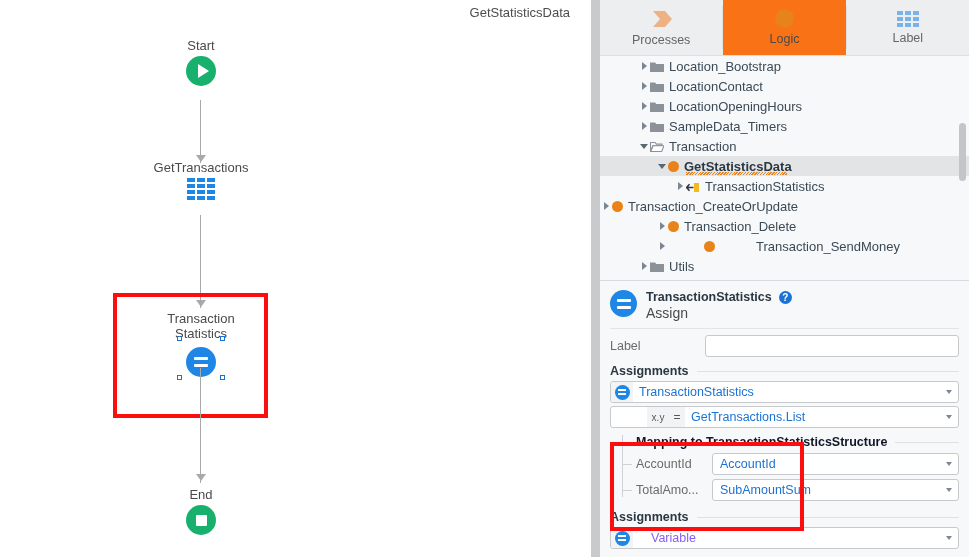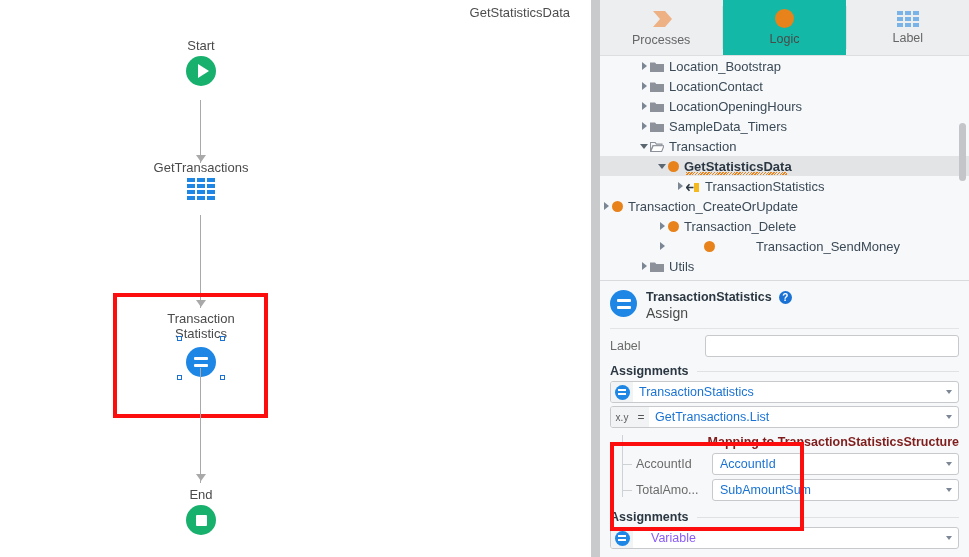--- a/index.html
+++ b/index.html
@@ -45,21 +45,21 @@
   #divider:after{content:"";position:absolute;left:0;top:0;width:3px;height:100%;background:#ffffff;}
 
   
   #right{position:absolute;left:600px;top:0;width:369px;height:445px;background:#f7f8f9;}
 
   
   #tabbar{position:relative;height:55px;background:#eceef0;border-bottom:1px solid #dcdee0;display:flex;}
   .tab{flex:1;display:flex;flex-direction:column;align-items:center;justify-content:center;
        cursor:default;box-sizing:border-box;position:relative;}
   .tab .tlabel{font-size:12.5px;color:#666;margin-top:4px;}
-  .tab.active{background:#14b8a6;}
+  .tab.active{background:#f97316;}
   .tab.active .tlabel{color:#4a4a4a;}
   .tab-sep{width:1px;background:#dcdee0;margin:6px 0;}
   .chev{width:20px;height:20px;position:relative;}
   .chev svg{display:block;}
   .dot-orange{width:19px;height:19px;border-radius:50%;background:#e8821a;}
   .grid-icon-sm{display:grid;grid-template-columns:repeat(3,6px);grid-template-rows:repeat(3,4px);gap:2px;}
   .grid-icon-sm i{background:#79b3e8;display:block;}
 
   
   #tree{position:relative;height:224px;background:#f7f8f9;overflow:hidden;border-bottom:1px solid #d8dadd;}
@@ -93,36 +93,36 @@
   .flabel{width:95px;font-size:12.5px;color:#6b6b6b;}
   .inp{flex:1;height:22px;border:1px solid #c7c9cc;border-radius:3px;background:#fff;box-sizing:border-box;}
 
   .sechead{display:flex;align-items:center;padding:7px 10px 3px 10px;}
   .sechead .stxt{font-weight:bold;font-size:12.5px;color:#2b3742;}
   .sechead .sline{flex:1;height:1px;background:#dfe1e3;margin-left:8px;}
 
   .arow{display:flex;align-items:center;margin:0 10px 3px 10px;height:22px;
         border:1px solid #c7c9cc;border-radius:3px;background:#fff;box-sizing:border-box;overflow:hidden;}
   .arow .badge{width:22px;height:20px;display:flex;align-items:center;justify-content:center;flex:0 0 22px;background:#f2f3f4;}
-  .arow .badge.plain{background:#f2f3f4;font-size:10px;color:#5a5a5a;}
+  .arow .badge.plain{background:#f2f3f4;font-size:10px;color:#5a5a5a;margin-left:36px;}
   .arow .eqs{width:16px;text-align:center;color:#555;font-size:12px;flex:0 0 16px;background:#f2f3f4;height:20px;line-height:20px;}
   .arow .aval{flex:1;padding-left:6px;color:#1a73d4;font-size:12.5px;white-space:nowrap;overflow:hidden;}
   .arow .aval.ph{color:#8b5cf6;margin-left:12px;}
   .caret{width:18px;flex:0 0 18px;display:flex;align-items:center;justify-content:center;}
   .caret i{width:0;height:0;border-top:4px solid #7b8794;border-left:3.5px solid transparent;border-right:3.5px solid transparent;display:block;}
   .minicirc{width:15px;height:15px;border-radius:50%;background:#1e87e5;display:flex;align-items:center;justify-content:center;}
   .minieq{width:8px;height:6px;position:relative;}
   .minieq:before,.minieq:after{content:"";position:absolute;left:0;width:8px;height:1.6px;background:#fff;}
   .minieq:before{top:0;}
   .minieq:after{bottom:0;}
 
   
   #mapgroup{position:relative;margin:7px 10px 0 22px;}
   .mapline{position:absolute;left:0;top:0;width:1px;background:#cfd2d5;}
-  .maphead{display:flex;align-items:flex-end;font-weight:bold;font-size:12.5px;color:#7f1d1d;padding-left:14px;position:relative;flex-direction:column;}
+  .maphead{display:flex;align-items:center;font-weight:bold;font-size:12.5px;color:#0f172a;padding-left:14px;position:relative;}
   .maphead .sline{flex:1;height:1px;background:#dfe1e3;margin-left:8px;}
   .maprow{display:flex;align-items:center;padding-left:14px;margin-top:4px;position:relative;}
   .maprow .mlabel{width:76px;font-size:12.5px;color:#6b6b6b;}
   .maprow .mfield{flex:1;height:22px;border:1px solid #c7c9cc;border-radius:3px;background:#fff;
                   display:flex;align-items:center;box-sizing:border-box;}
   .maprow .mfield span{flex:1;padding-left:7px;color:#1a73d4;font-size:12.5px;}
   .tick{position:absolute;left:0;width:10px;height:1px;background:#cfd2d5;}
 </style>
 </head>
 <body>

